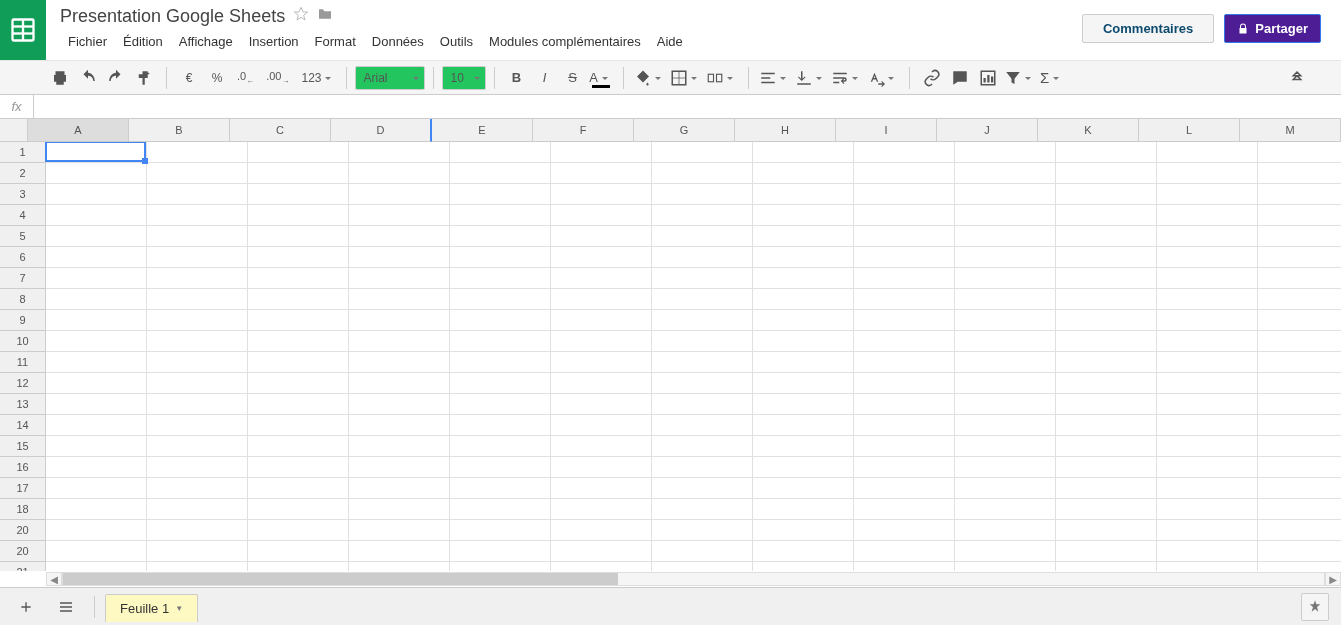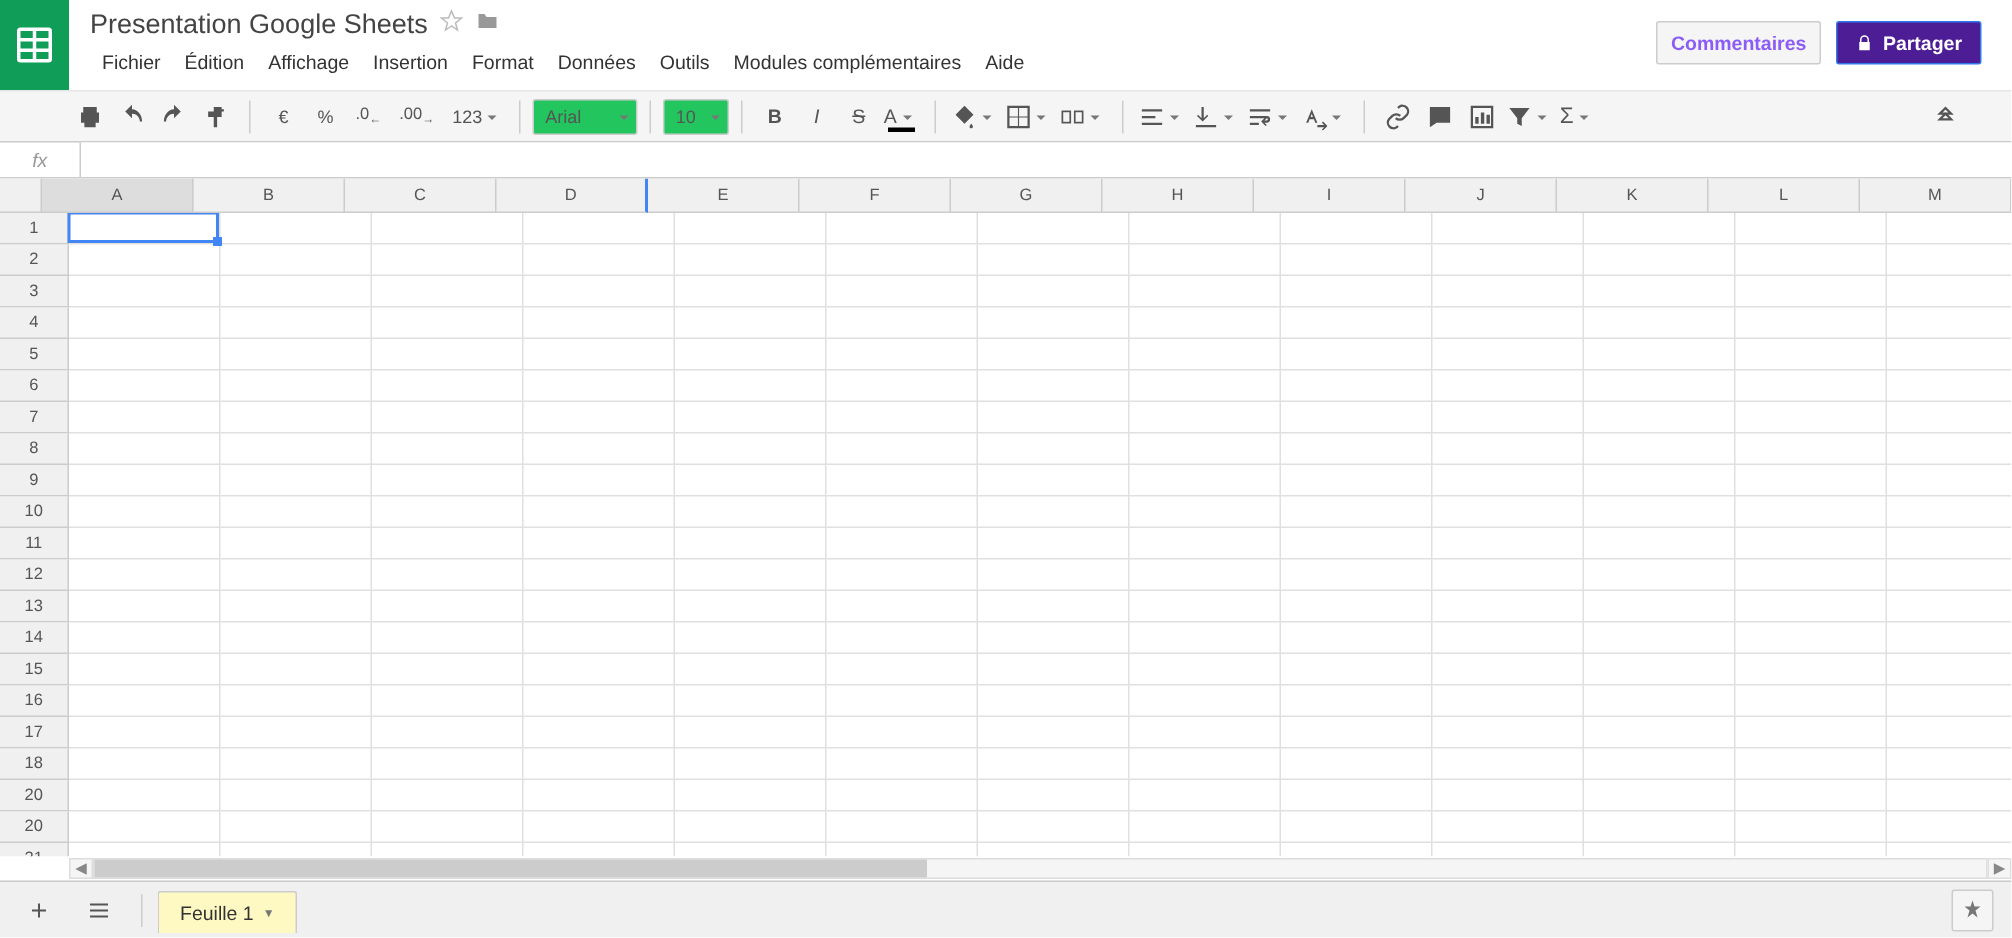--- a/index.html
+++ b/index.html
@@ -8,38 +8,38 @@
 .header { display:flex; align-items:flex-start; height:60px; }
 .logo { width:46px; height:60px; background:#0f9d58; display:flex; align-items:center; justify-content:center; }
 .logo svg { width:28px; height:28px; }
 .title-area { flex:1; padding:6px 10px 0 14px; }
 .title-row { display:flex; gap:8px; }
 .doc-title { font-size:18px; color:#444; letter-spacing:0; }
 .star-icon,.folder-icon { width:16px; height:16px; fill:#bbb; }
 .menu-row { display:flex; gap:0; margin-top:3px; }
 .menu-item { padding:4px 8px; font-size:13px; color:#333; cursor:pointer; }
 .header-right { display:flex; align-items:center; gap:10px; padding:14px 20px 0 0; }
-.btn-comments { background:#f5f5f5; border:1px solid #ccc; border-radius:2px; padding:6px 9px; font-size:13px; font-weight:bold; color:#8b5cf6; cursor:pointer; }
+.btn-comments { background:#f5f5f5; border:1px solid #ccc; border-radius:2px; padding:6px 20px; font-size:13px; font-weight:bold; color:#0c4a6e; cursor:pointer; }
 .btn-share { background:#4c1d95; border:1px solid #3079ed; border-radius:2px; padding:6px 12px; font-size:13px; font-weight:bold; color:#fff; cursor:pointer; display:flex; align-items:center; gap:6px; }
 
 .toolbar { height:35px; border-top:1px solid #e5e5e5; border-bottom:1px solid #ccc; background:#f5f5f5; display:flex; align-items:center; padding:0 30px 0 46px; }
 .tb-group { display:flex; align-items:center; height:100%; }
 .tb-sep { width:1px; height:22px; background:#ccc; margin:0 8px; }
 .tb-btn { min-width:24px; height:24px; display:flex; align-items:center; justify-content:center; cursor:pointer; margin:0 2px; color:#555; position:relative; }
 .tb-btn svg { width:18px; height:18px; fill:#555; }
 .tb-text { font-size:12px; color:#555; padding:0 4px; }
 .tb-select { border:1px solid #ccc; border-radius:2px; background:#22c55e; height:24px; padding:0 18px 0 8px; font-size:12px; color:#555; display:flex; align-items:center; position:relative; cursor:pointer; min-width:70px; }
 .tb-select.narrow { min-width:44px; padding:0 18px 0 8px; }
 .tb-select::after, .tb-btn.dd::after { content:""; position:absolute; right:5px; top:50%; margin-top:-1px; border:3px solid transparent; border-top-color:#777; }
 .tb-btn.dd { padding-right:14px; }
 .tb-spacer { flex:1; }
 .tb-right { margin-left:auto; }
 
 .fx-bar { height:24px; border-bottom:1px solid #ccc; display:flex; align-items:center; }
-.fx-label { width:54px; text-align:center; font-style:italic; color:#999; font-size:13px; border-right:1px solid #ccc; height:100%; display:flex; align-items:center; justify-content:center; }
+.fx-label { width:34px; text-align:center; font-style:italic; color:#999; font-size:13px; border-right:1px solid #ccc; height:100%; display:flex; align-items:center; justify-content:center; }
 .fx-input { flex:1; border:none; outline:none; padding:0 8px; font-size:13px; height:100%; }
 
 .grid-area { position:relative; height:452px; overflow:hidden; }
 .col-headers { display:flex; height:23px; background:#f0f0f0; }
 .corner { width:46px; height:23px; background:#f0f0f0; border-right:1px solid #ccc; border-bottom:1px solid #ccc; }
 .col-h { width:101px; height:23px; border-right:1px solid #ccc; border-bottom:1px solid #ccc; display:flex; align-items:center; justify-content:center; font-size:11px; color:#555; cursor:pointer; }
 .col-h.sel { background:#ddd; }
 .col-h.seledge { border-right:2px solid #4285f4; }
 .grid-body { display:flex; height:429px; overflow:hidden; }
 .row-headers { width:46px; }

